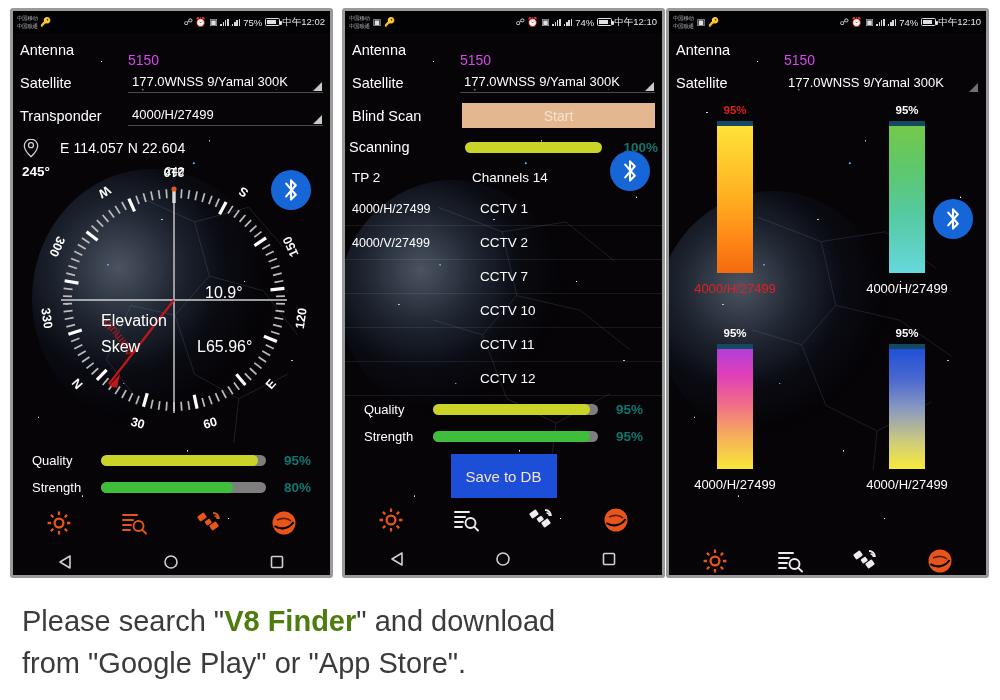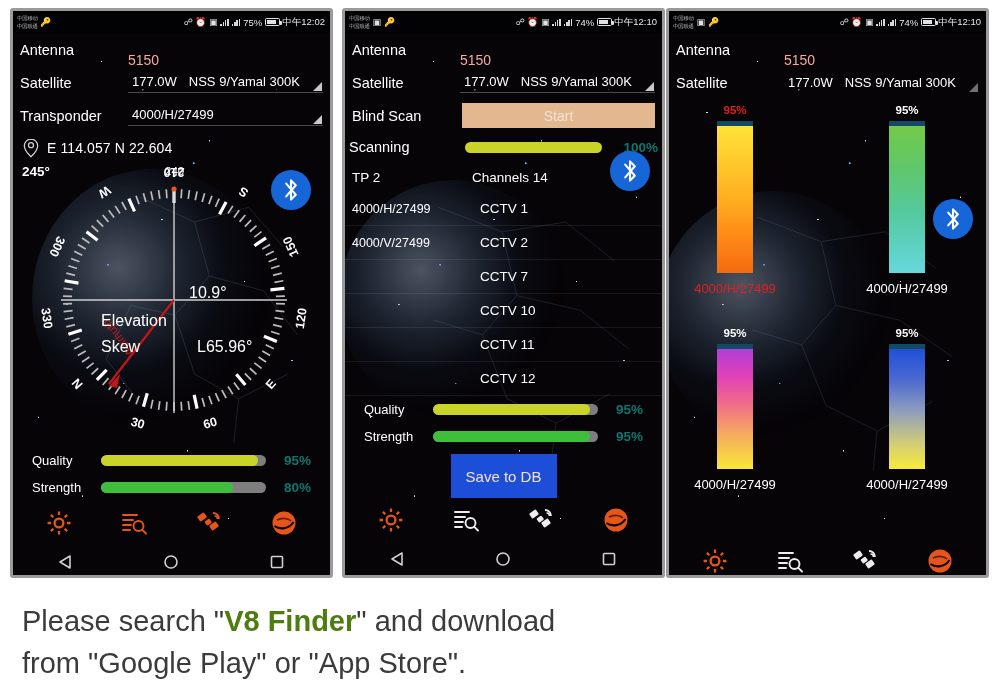--- a/index.html
+++ b/index.html
@@ -92,37 +92,37 @@
   
   .content { position: absolute; inset: 22px 0 0 0; z-index: 5; }
   .frow {
     display: flex; align-items: center;
     padding: 0 7px;
     color: #f2f2f2;
     height: 33px;
   }
   .flabel { font-size: 14.5px; color: #fff; width: 104px; flex: 0 0 auto; white-space: nowrap; }
   .flabel.wide { width: 108px; }
-  .fval { font-size: 14px; color: #fca5a5; margin-top: 20px; }
+  .fval { font-size: 14px; color: #d946ef; margin-top: 20px; }
   .combo {
     flex: 1; position: relative;
     border-bottom: 1px solid #4a4a4a;
-    display: flex; align-items: center; gap: 12px;
+    display: flex; align-items: center; 
     padding: 2px 16px 3px 4px;
   }
   .combo .c1 { font-size: 13px; color: #fff; }
   .combo .c2 { font-size: 13px; color: #fff; }
   .caret {
     position: absolute; right: 1px; bottom: 1px;
     width: 0; height: 0;
     border-left: 9px solid transparent;
     border-bottom: 9px solid #c9c9c9;
   }
 
-  .georow { display: flex; align-items: center; gap: 7px; padding: 2px 7px 0 9px; height: 30px; }
+  .georow { display: flex; align-items: center; gap: 20px; padding: 2px 7px 0 9px; height: 30px; }
   .geotext { font-size: 14px; color: #fff; letter-spacing: .1px; }
 
   
   .compass-wrap { position: relative; height: 285px; }
   .deg-left { position: absolute; left: 9px; top: 2px; font-size: 13.5px; color: #fff; font-weight: bold; }
   .deg-top  { position: absolute; left: 152px; top: 3px; font-size: 11.5px; color: #fff; }
   .bt {
     position: absolute; width: 40px; height: 40px; border-radius: 50%;
     background: #1766d8; display: flex; align-items: center; justify-content: center;
     z-index: 8;
@@ -393,21 +393,21 @@
                 <text x="64.3" y="226.3" text-anchor="middle" transform="rotate(409.1 64.3 221.8)">N</text>
                 <text x="34.3" y="160.7" text-anchor="middle" transform="rotate(441.8 34.3 156.2)">330</text>
                 <text x="44.6" y="89.3" text-anchor="middle" transform="rotate(474.5 44.6 84.8)">300</text>
                 <text x="91.8" y="34.8" text-anchor="middle" transform="rotate(507.3 91.8 30.3)">W</text>
               </g>
           </svg>
 
           <div style="position:absolute; left:88px; top:118px; color:#fff; font-size:16px; line-height:26px;">
             <div style="display:flex;">
               <span style="width:88px;margin-top:28px;">Elevation</span>
-              <span style="margin-left:0;">10.9°</span>
+              <span style="margin-left:16px;">10.9°</span>
             </div>
             <div style="display:flex;">
               <span style="width:88px;">Skew</span>
               <span style="margin-left:8px;">L65.96°</span>
             </div>
           </div>
         </div>
 
         <div class="barrow">
           <span class="barlabel">Quality</span>

